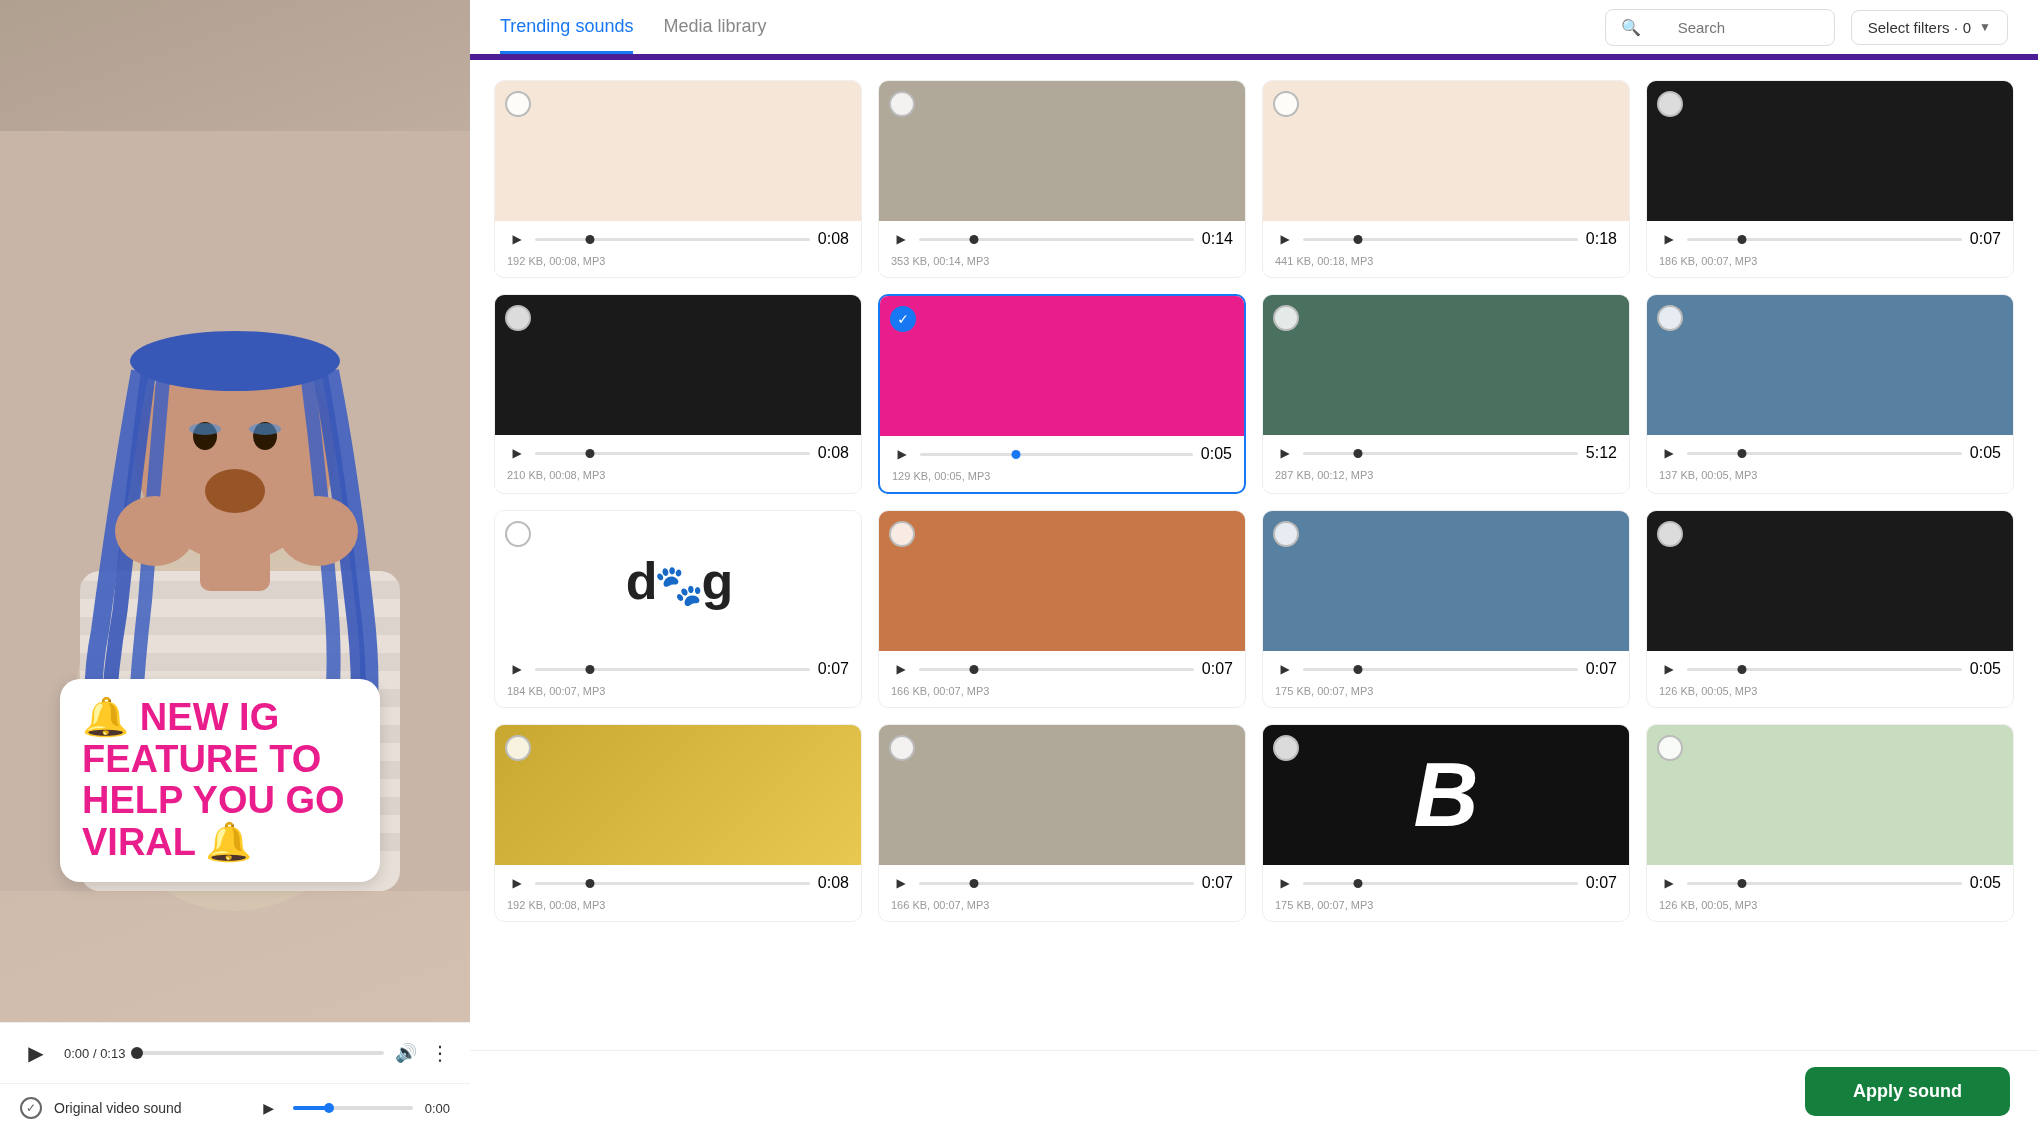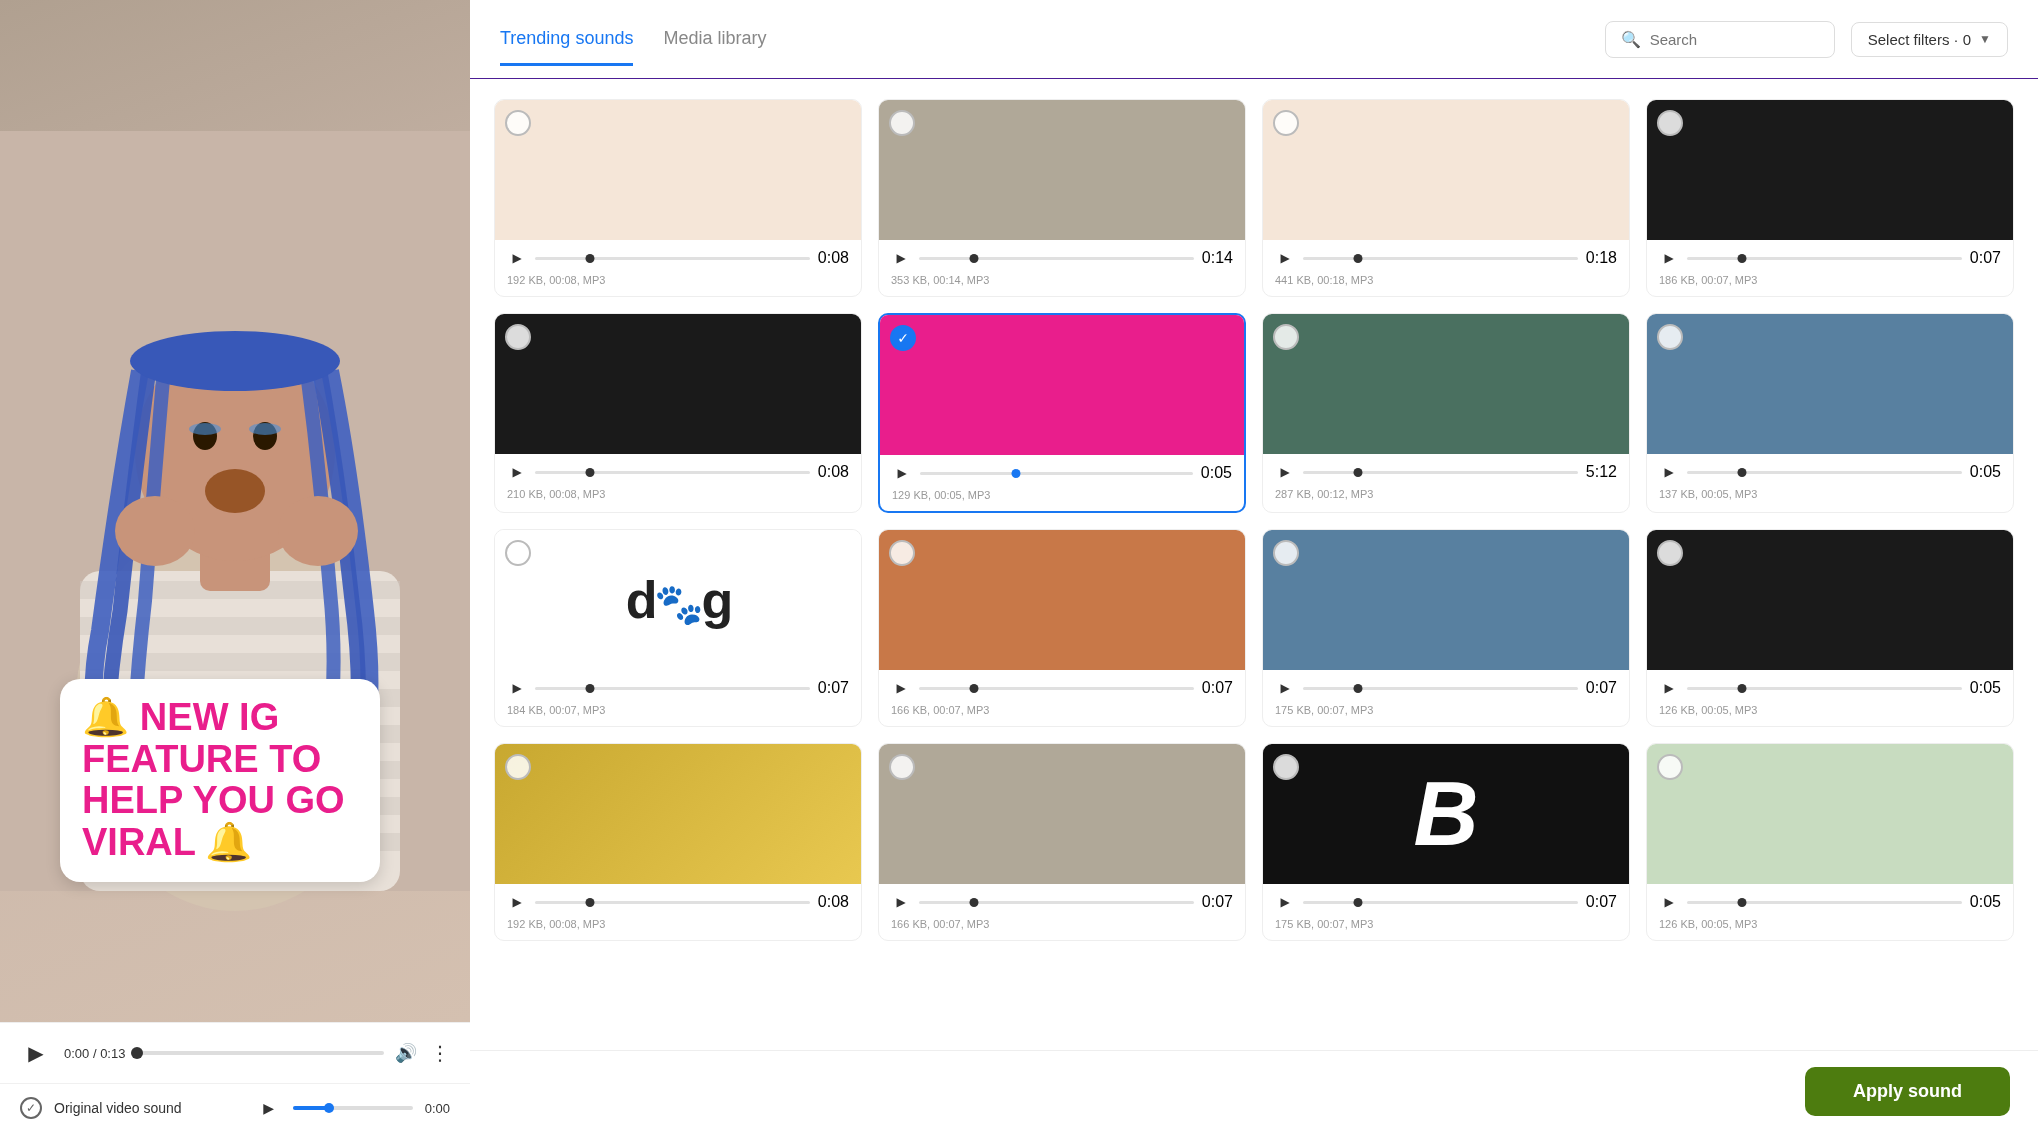--- a/index.html
+++ b/index.html
@@ -167,22 +167,22 @@
       flex: 1;
       background: #fff;
       display: flex;
       flex-direction: column;
       padding: 0;
       position: relative;
     }
     .right-header {
       display: flex;
       align-items: center;
-      padding: 12px 30px;
-      border-bottom: 1px solid #4c1d95;
+      padding: 0 30px;
+      border-bottom: 6px solid #4c1d95;
       gap: 0;
       justify-content: space-between;
     }
     .tabs-row {
       display: flex;
       gap: 30px;
       align-items: flex-end;
       padding-top: 16px;
     }
     .tab {
@@ -216,20 +216,21 @@
       color: #999;
       font-size: 16px;
     }
     .search-input {
       border: none;
       outline: none;
       font-size: 15px;
       color: #000000;
       width: 100%;
       background: transparent;
+      margin-left: 28px;
     }
     .filter-btn {
       display: flex;
       align-items: center;
       gap: 8px;
       border: 1px solid #ddd;
       border-radius: 8px;
       padding: 8px 16px;
       cursor: pointer;
       font-size: 15px;
@@ -360,21 +361,21 @@
 
     
     .bottom-bar {
       padding: 16px 28px;
       border-top: 1px solid #eee;
       display: flex;
       justify-content: flex-end;
       background: #fff;
     }
     .apply-btn {
-      background: #4d7c0f;
+      background: #15803d;
       color: white;
       border: none;
       border-radius: 10px;
       padding: 14px 48px;
       font-size: 18px;
       font-weight: 600;
       cursor: pointer;
       white-space: nowrap;
     }
 

